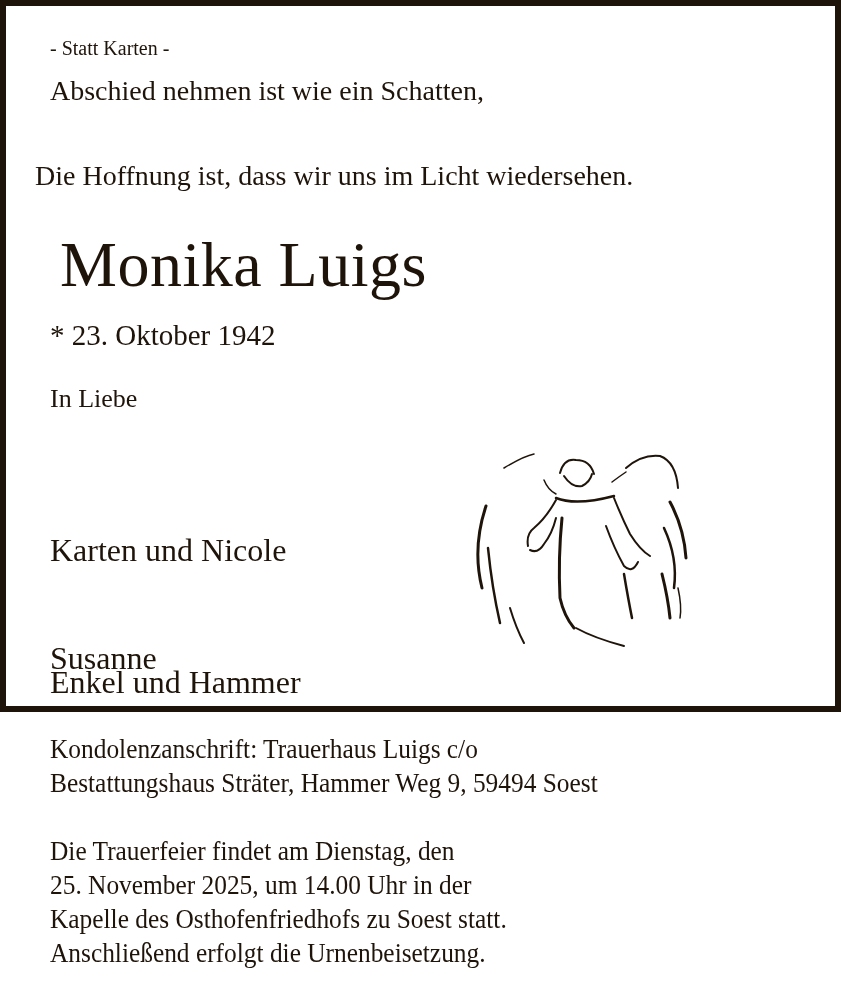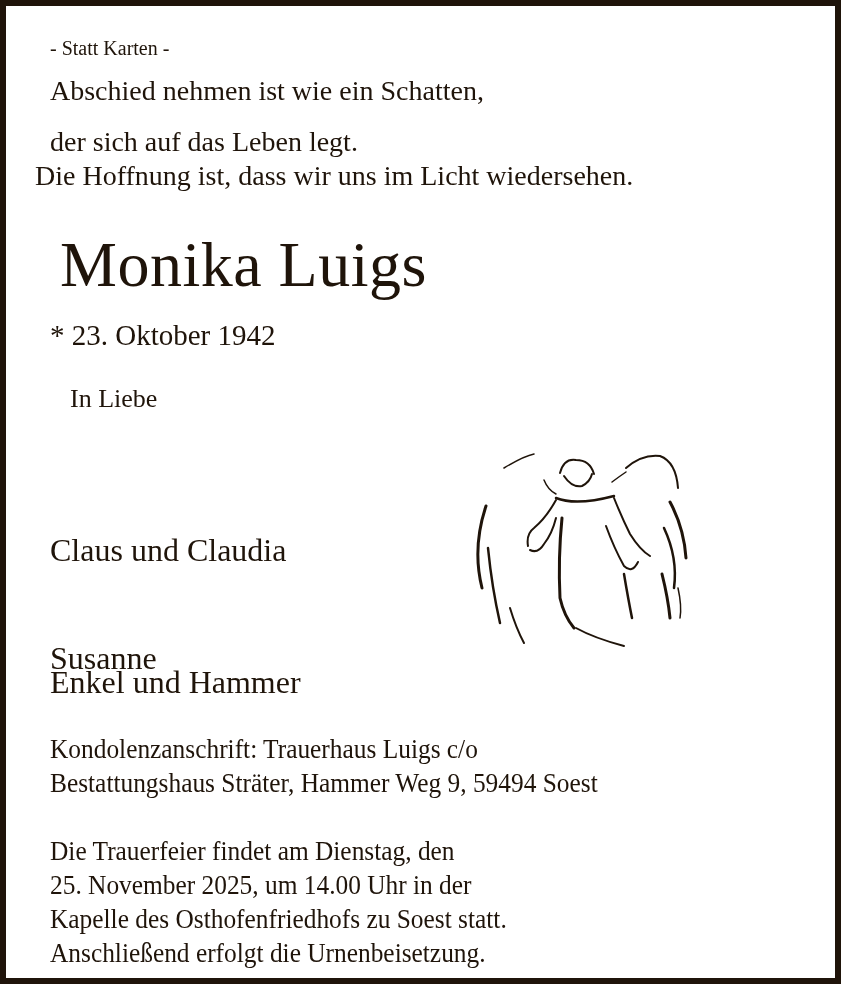--- a/index.html
+++ b/index.html
@@ -1,18 +1,18 @@
 <!DOCTYPE html>
 <html><head>
 <meta charset="utf-8">
 <style>
   html, body { margin: 0; padding: 0; background: #fff; }
   body { width: 841px; height: 1000px; position: relative; overflow: hidden; }
   .frame {
-    position: absolute; left: 0; top: 0; width: 841px; height: 984px;
+    position: absolute; left: 0; top: 0; width: 841px; height: 712px;
     box-sizing: border-box; border: 6px solid #1f140a; background: #fff;
   }
   .t { position: absolute; white-space: nowrap; color: #1f140a;
        font-family: "Liberation Serif", "DejaVu Serif", serif; }
   .small { font-size: 20px; }
   .poem { font-size: 28px; line-height: 34px; }
   .name { font-size: 64px; letter-spacing: 0.5px; margin-left: 12px; }
   .dates { font-size: 29px; }
   .liebe { font-size: 26px; }
   .family { font-size: 32px; line-height: 44px; }
@@ -20,30 +20,29 @@
   .angel { position: absolute; left: 458px; top: 432px; width: 262px; height: 210px; }
 </style>
 </head>
 <body>
 
 <div class="frame">
 
   <div class="t small" style="left:44px; top:31px;">- Statt Karten -</div>
 
   <div class="t poem" style="left:44px; top:68px;">Abschied nehmen ist wie ein Schatten,</div>
-  <div class="t poem" style="left:44px; top:119px;">der sich auf das Leben legt.</div>
   <div class="t poem" style="left:29px; top:153px;">Die Hoffnung ist, dass wir uns im Licht wiedersehen.</div>
 
   <div class="t name" style="left:42px; top:222px;">Monika Luigs</div>
 
   <div class="t dates" style="left:44px; top:313px;">* 23. Oktober 1942</div>
 
-  <div class="t liebe" style="left:44px; top:378px;margin-left:20px;">In Liebe</div>
+  <div class="t liebe" style="left:44px; top:378px;">In Liebe</div>
 
-  <div class="t family" style="left:44px; top:522px;">Claus und Claudia</div>
+  <div class="t family" style="left:44px; top:522px;">Karten und Nicole</div>
   <div class="t family" style="left:44px; top:610px;margin-top:20px;">Susanne</div>
   <div class="t family" style="left:44px; top:654px;">Enkel und Hammer</div>
 
   <svg class="angel" viewBox="0 0 262 210" fill="none" stroke="#1f140a" stroke-linecap="round">
 
     <path d="M40 30 Q60 18 70 16" stroke-width="1.5"></path>
     <path d="M22 68 Q8 110 18 150" stroke-width="3"></path>
     <path d="M24 110 Q28 150 36 185" stroke-width="2.5"></path>
     <path d="M46 170 Q52 190 60 205" stroke-width="2"></path>
 

